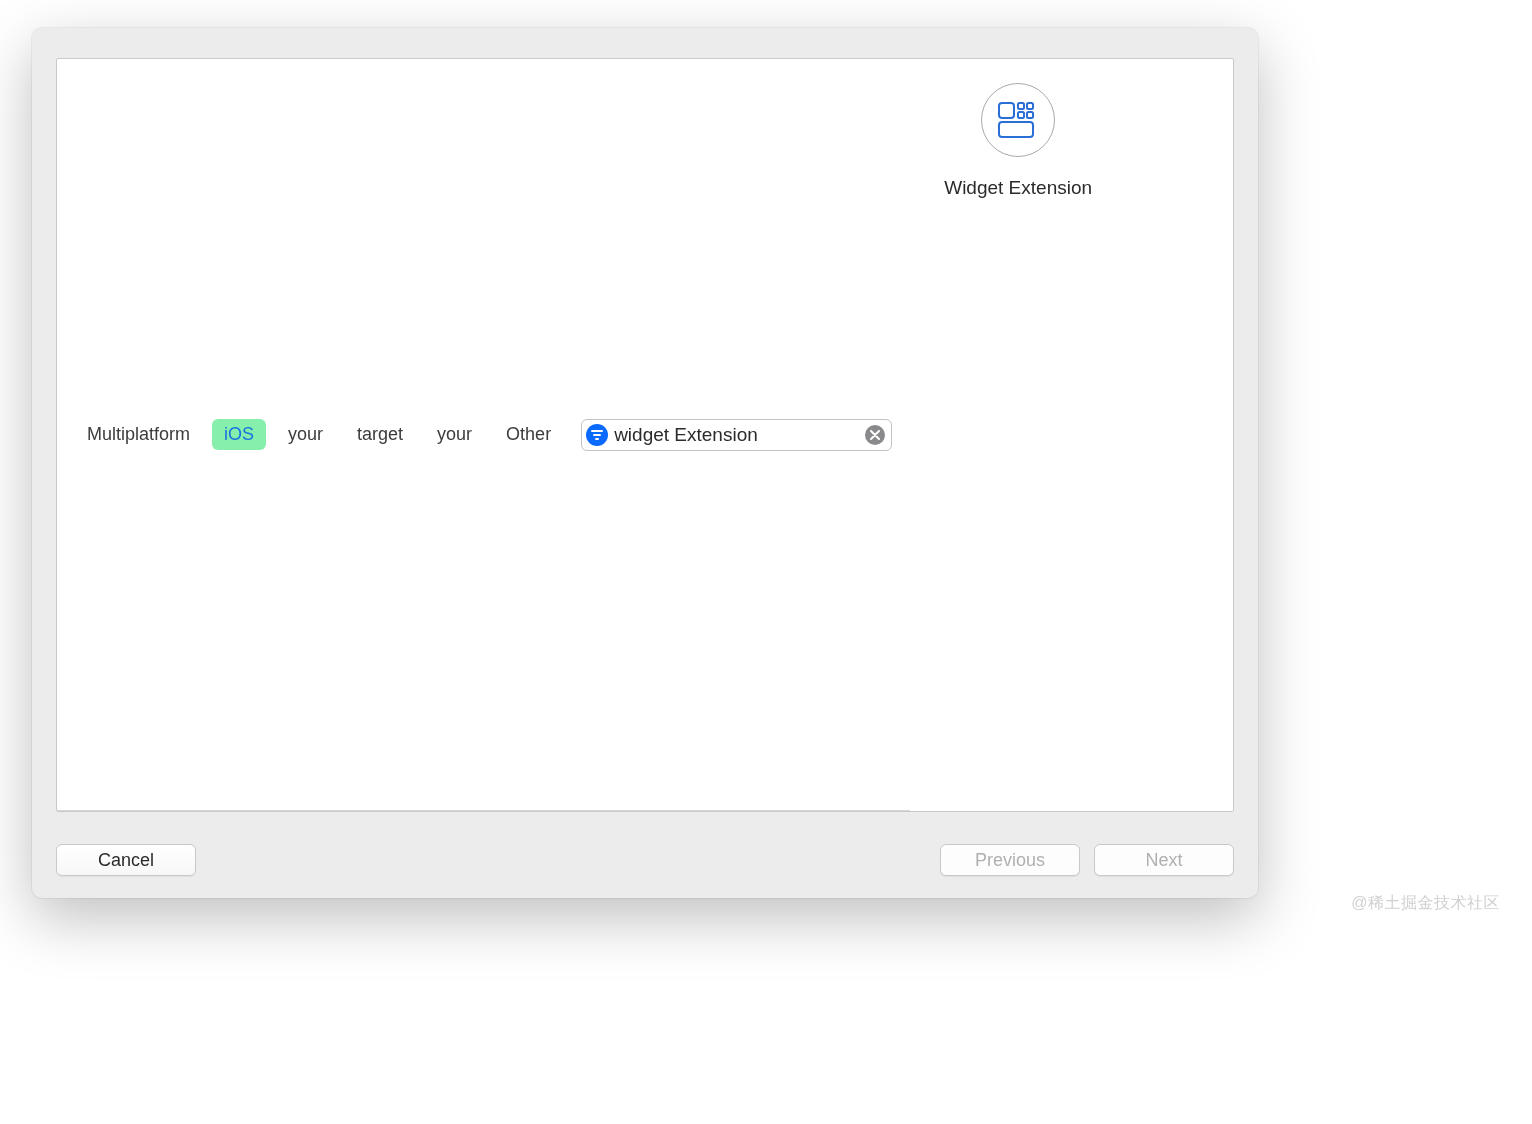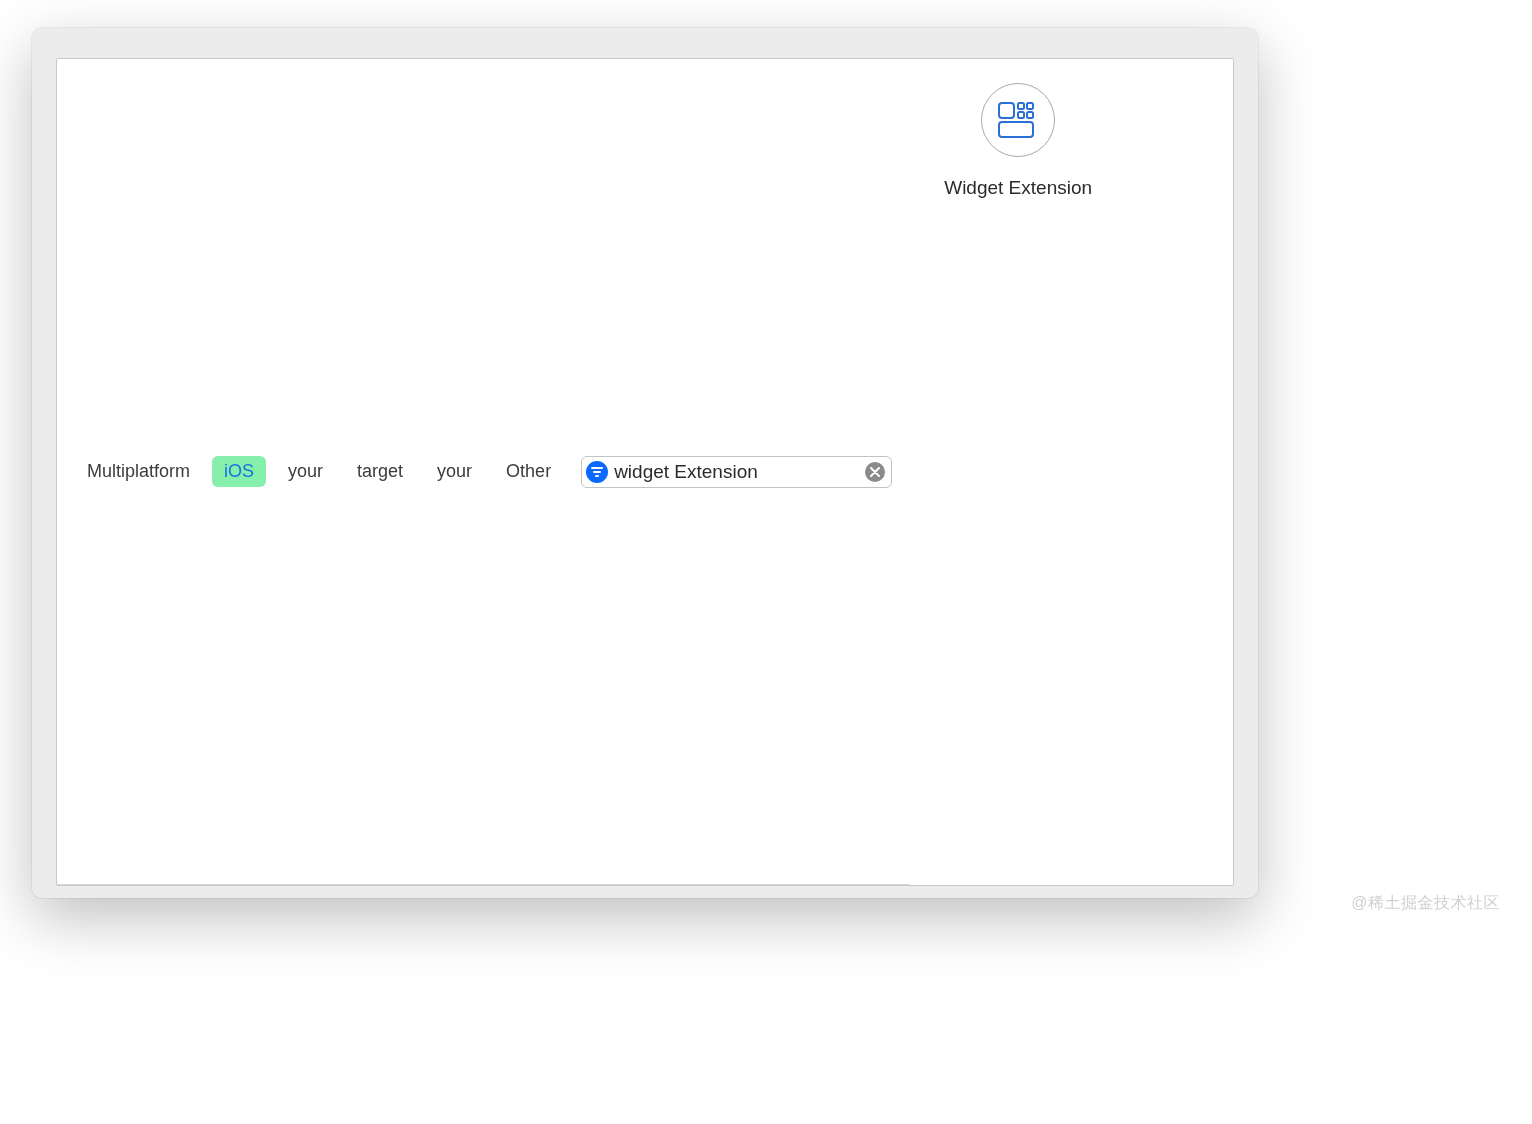--- a/index.html
+++ b/index.html
@@ -224,15 +224,21 @@
             <rect x="21" y="11" width="6" height="6" rx="1.5" fill="none" stroke="#2a6fd6" stroke-width="2"></rect>
             <rect x="30" y="11" width="6" height="6" rx="1.5" fill="none" stroke="#2a6fd6" stroke-width="2"></rect>
             <rect x="2" y="21" width="34" height="15" rx="3" fill="none" stroke="#2a6fd6" stroke-width="2"></rect>
           </svg>
         </div>
         <div class="template-label">Widget Extension</div>
       </div>
     </div>
   </div>
 
+  <div class="footer">
+    <div class="btn">Cancel</div>
+    <div class="spacer"></div>
+    <div class="btn disabled">Previous</div>
+    <div class="btn disabled">Next</div>
+  </div>
 </div>
 
 <div class="watermark">@稀土掘金技术社区</div>
 
 </body></html>

